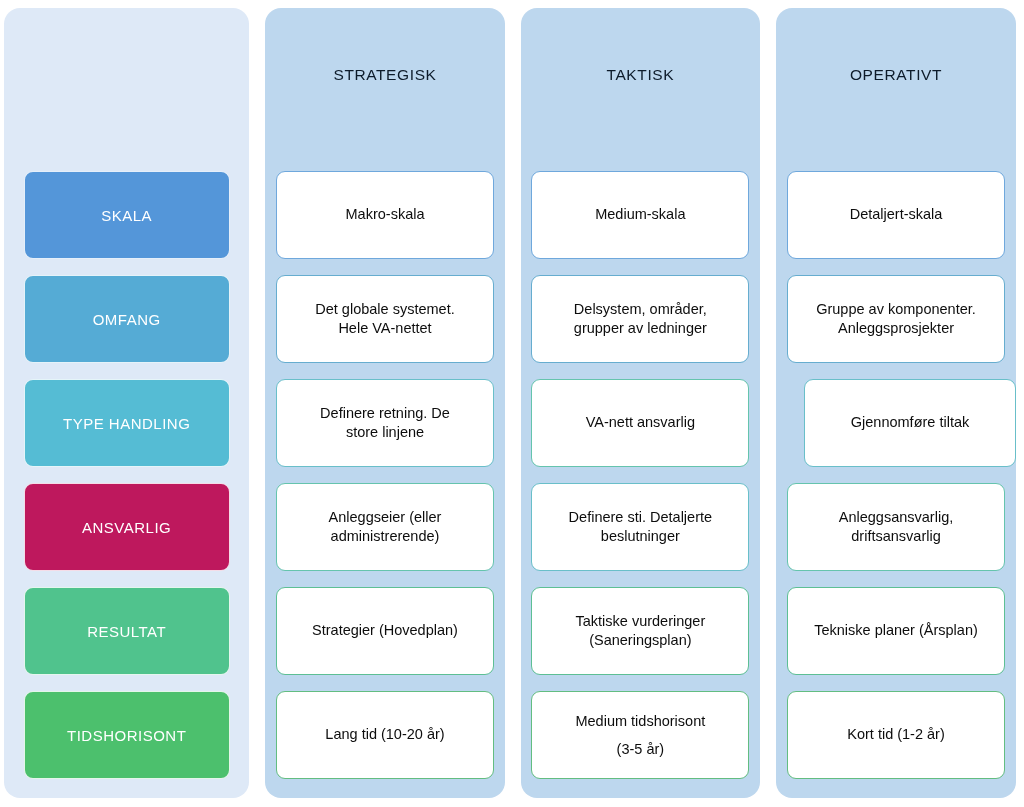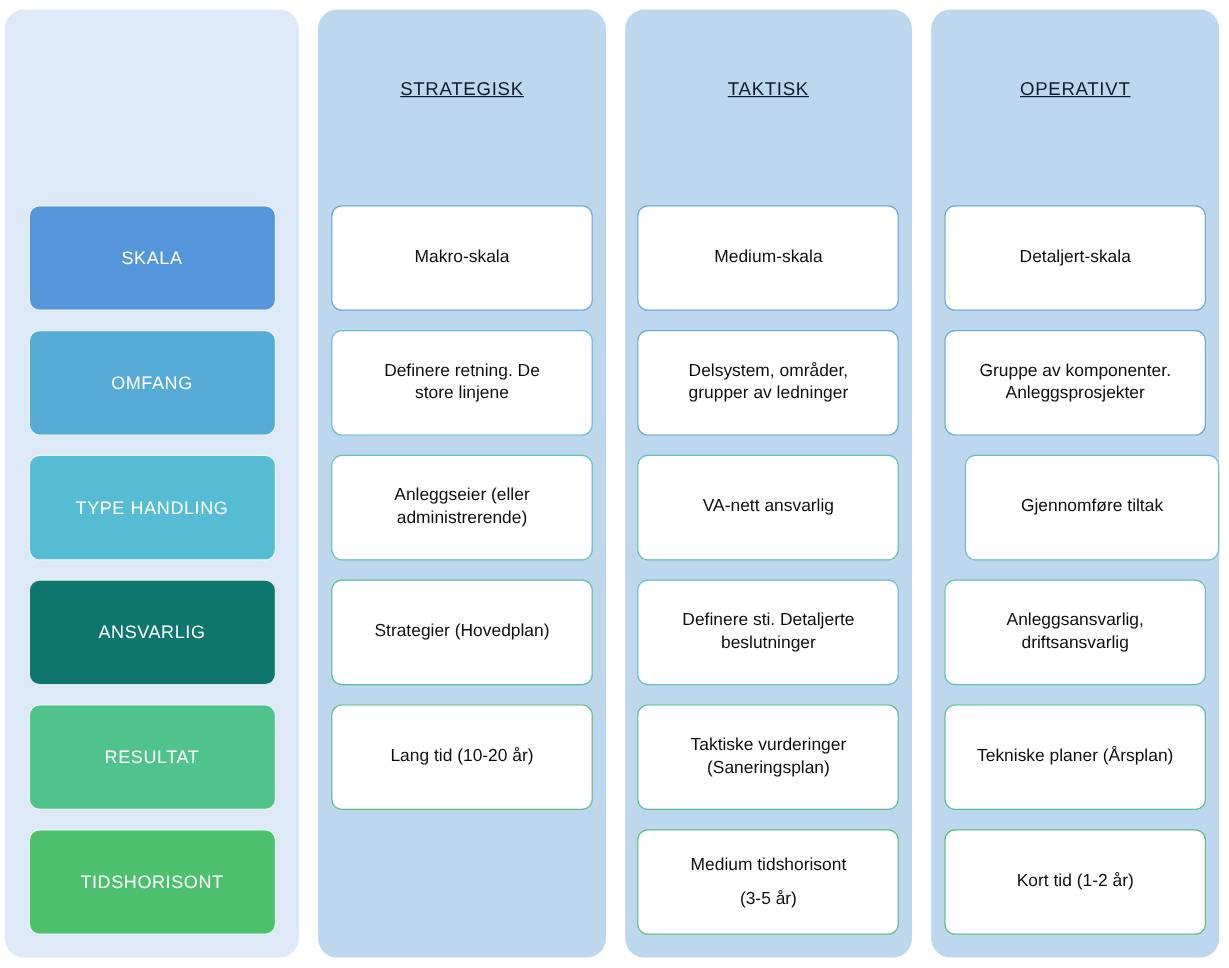--- a/index.html
+++ b/index.html
@@ -62,21 +62,20 @@
     justify-content: center;
     box-sizing: border-box;
     padding-bottom: 22px;
   }
   .col-header-text {
     font-size: 15.5px;
     letter-spacing: 0.6px;
     color: #0d1b2a;
     font-weight: 400;
     text-align: center;
-    text-decoration: underline;
   }
   .col-header.blank .col-header-text { visibility: hidden; }
 
   
   .rows {
     flex: none;
     width: 100%;
     display: flex;
     flex-direction: column;
     align-items: center;
@@ -147,21 +146,21 @@
         <div class="chip" style="background: rgb(85, 171, 213);">
           <span>OMFANG</span>
         </div>
       </div>
       <div class="row-slot">
         <div class="chip" style="background: rgb(85, 188, 212);">
           <span>TYPE HANDLING</span>
         </div>
       </div>
       <div class="row-slot">
-        <div class="chip" style="background: #0f766e;">
+        <div class="chip" style="background: #be185d;">
           <span>ANSVARLIG</span>
         </div>
       </div>
       <div class="row-slot">
         <div class="chip" style="background: rgb(80, 195, 141);">
           <span>RESULTAT</span>
         </div>
       </div>
       <div class="row-slot">
         <div class="chip" style="background: rgb(76, 192, 109);">
@@ -177,20 +176,25 @@
     <div class="col-header">
       <span class="col-header-text">STRATEGISK</span>
     </div>
     <div class="rows">
       <div class="row-slot">
         <div class="card" style="border-color: rgb(111, 168, 220);">
             <div>Makro-skala</div>
           </div>
       </div>
       <div class="row-slot">
+        <div class="card" style="border-color: rgb(102, 173, 207);">
+            <div>Det globale systemet.<br>Hele VA-nettet</div>
+          </div>
+      </div>
+      <div class="row-slot">
         <div class="card" style="border-color: rgb(105, 191, 201);">
             <div>Definere retning. De<br>store linjene</div>
           </div>
       </div>
       <div class="row-slot">
         <div class="card" style="border-color: rgb(101, 196, 173);">
             <div>Anleggseier (eller<br>administrerende)</div>
           </div>
       </div>
       <div class="row-slot">

